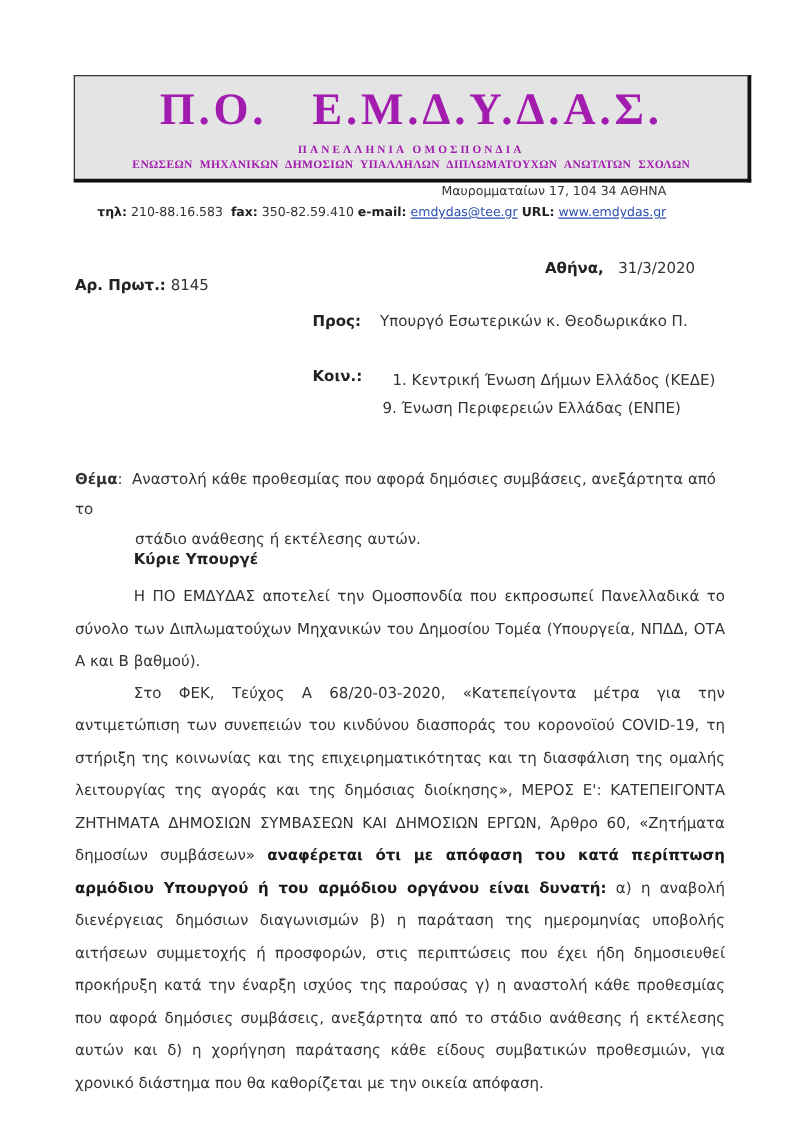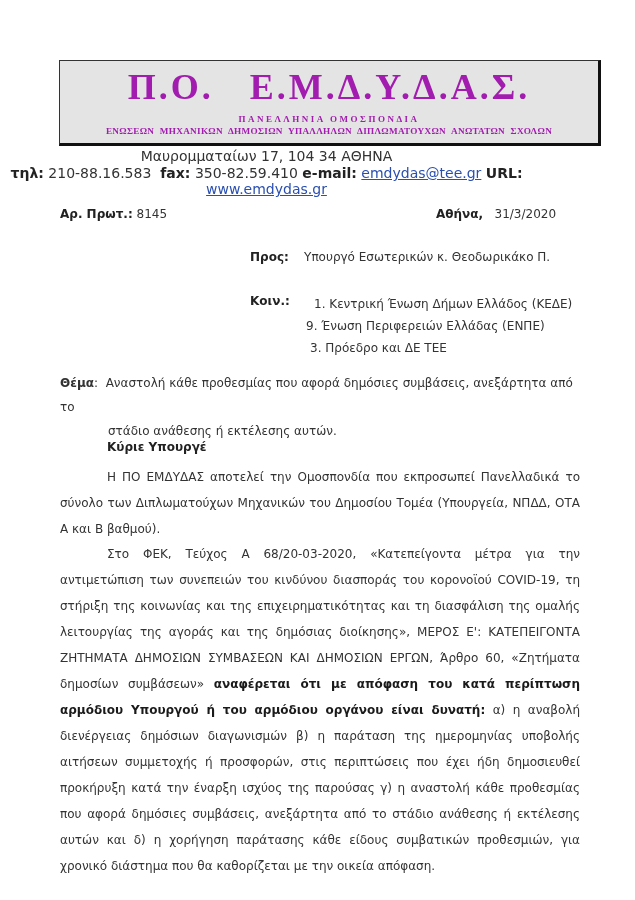--- a/index.html
+++ b/index.html
@@ -51,39 +51,39 @@
       font-weight: bold;
       font-size: 9.2px;
       letter-spacing: 0.3px;
       line-height: 12px;
       word-spacing: 3px;
     }
     .contact {
       position: absolute;
       left: 0;
       width: 533px;
-      text-align: center;
-      font-size: 14px;
+      text-align: right;
+      font-size: 10px;
       color: #333;
     }
     .contact.address { top: 148px; }
     .contact.phones { top: 165px; }
     .contact b { color: #222; }
     .link {
       color: #2a4fb0;
       text-decoration: underline;
     }
     .row {
       position: absolute;
       font-size: 12px;
       line-height: 16px;
       color: #333;
     }
     .row b { color: #222; }
-    .protocol { left: 60px; top: 206px; }
+    .protocol { left: 60px; top: 220px; }
     .date { left: 436px; top: 206px; }
     .to { left: 250px; top: 249px; }
     .cc-label { left: 250px; top: 293px; }
     .cc-list {
       position: absolute;
       left: 304px;
       top: 293px;
       font-size: 12px;
       color: #333;
     }
@@ -159,21 +159,20 @@
   <b>Προς:</b>&nbsp;&nbsp;&nbsp;
   <span>Υπουργό Εσωτερικών κ. Θεοδωρικάκο Π.</span>
 </div>
 
 <div class="row cc-label">
   <b>Κοιν.:</b>
 </div>
 <div class="cc-list">
   <div>1. Κεντρική Ένωση Δήμων Ελλάδος (ΚΕΔΕ)</div>
   <div>9. Ένωση Περιφερειών Ελλάδας (ΕΝΠΕ)</div>
-  <div>3. Πρόεδρο και ΔΕ ΤΕΕ</div>
 </div>
 
 <div class="subject">
   <b>Θέμα</b>:&nbsp;
   <span>Αναστολή κάθε προθεσμίας που αφορά δημόσιες συμβάσεις, ανεξάρτητα από το</span>
   <span class="subj-text-2">στάδιο ανάθεσης ή εκτέλεσης αυτών.</span>
 </div>
 
 <div class="salutation">Κύριε Υπουργέ</div>
 

